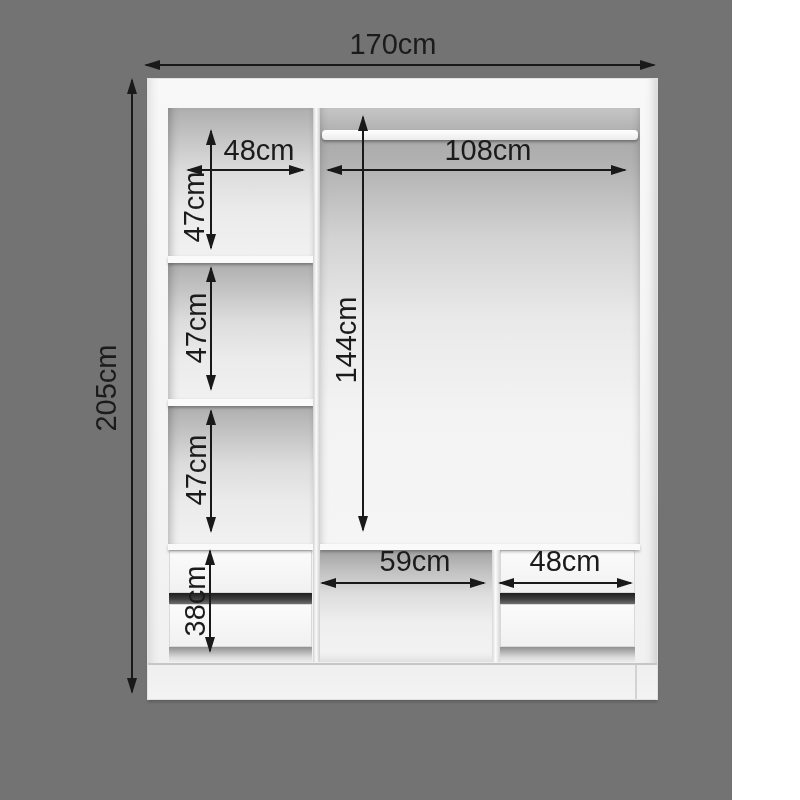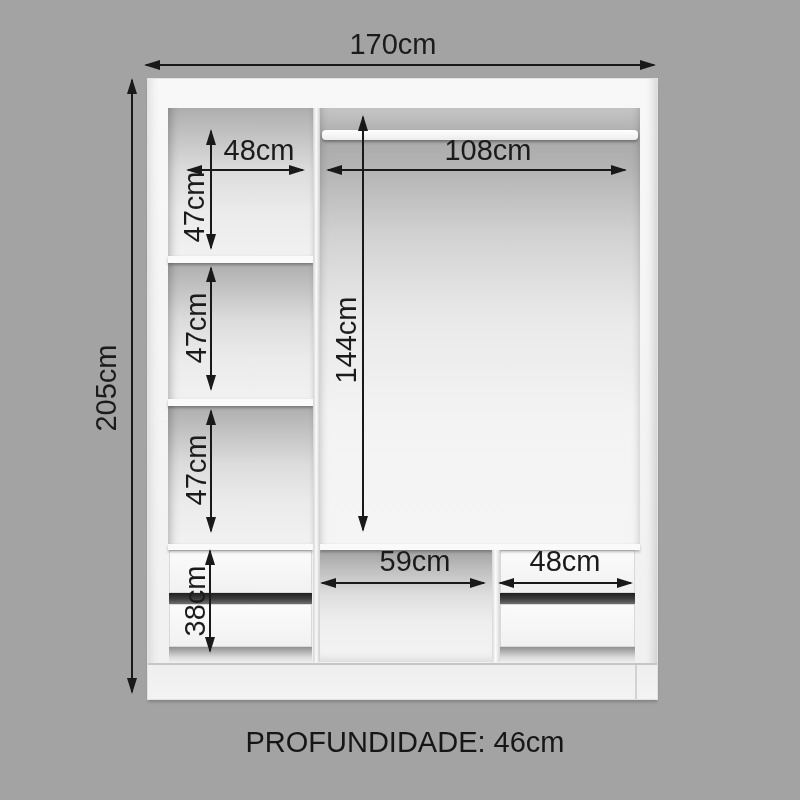--- a/index.html
+++ b/index.html
@@ -1,17 +1,17 @@
 <!DOCTYPE html>
 <html><head>
 <meta charset="utf-8">
 <style>
   html,body { margin:0; padding:0; background:#ffffff; }
   .canvas {
-    position:relative; width:800px; height:800px; background:#a3a3a3;
+    position:relative; width:732px; height:800px; background:#737373;
     font-family:"Liberation Sans", sans-serif; overflow:hidden;
   }
 
   
   .dim {
     position:absolute; font-size:29px; color:#1b1b1b; white-space:nowrap;
     transform:translate(-50%,-50%); z-index:6; line-height:1;
   }
   .dim.rot { transform:translate(-50%,-50%) rotate(-90deg); }
   .depth {
@@ -192,15 +192,14 @@
 
   <div class="dim rot" style="left:346px; top:340px;">144cm</div>
   <div class="varrow" style="left:362px; top:117px; height:413px;"></div>
 
   <div class="dim" style="left:415px; top:561px;">59cm</div>
   <div class="harrow" style="left:322px; top:582px; width:162px;"></div>
 
   <div class="dim" style="left:565px; top:561px;">48cm</div>
   <div class="harrow" style="left:500px; top:582px; width:131px;"></div>
 
-  <div class="depth" style="left:405px; top:742px;">PROFUNDIDADE: 46cm</div>
 
 </div>
 
 </body></html>

